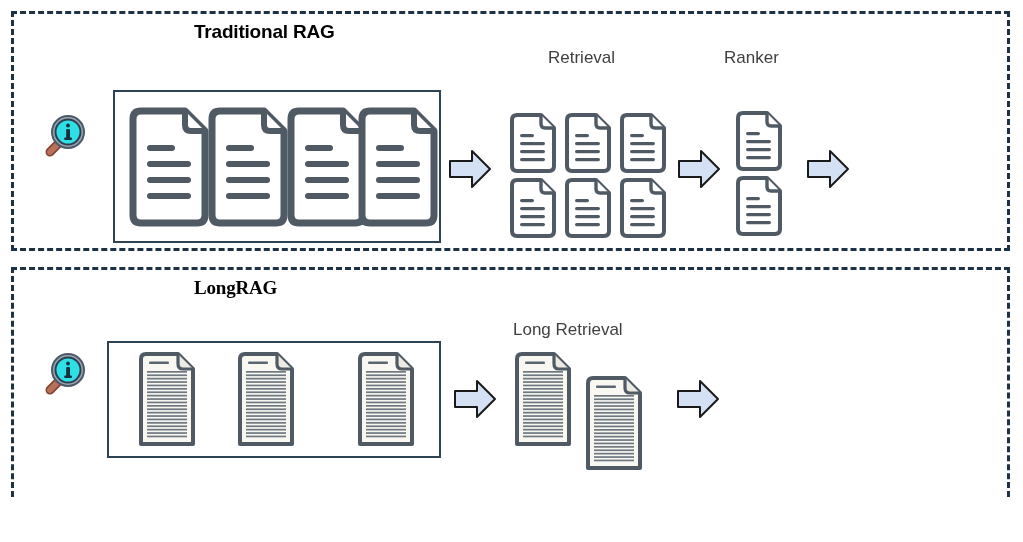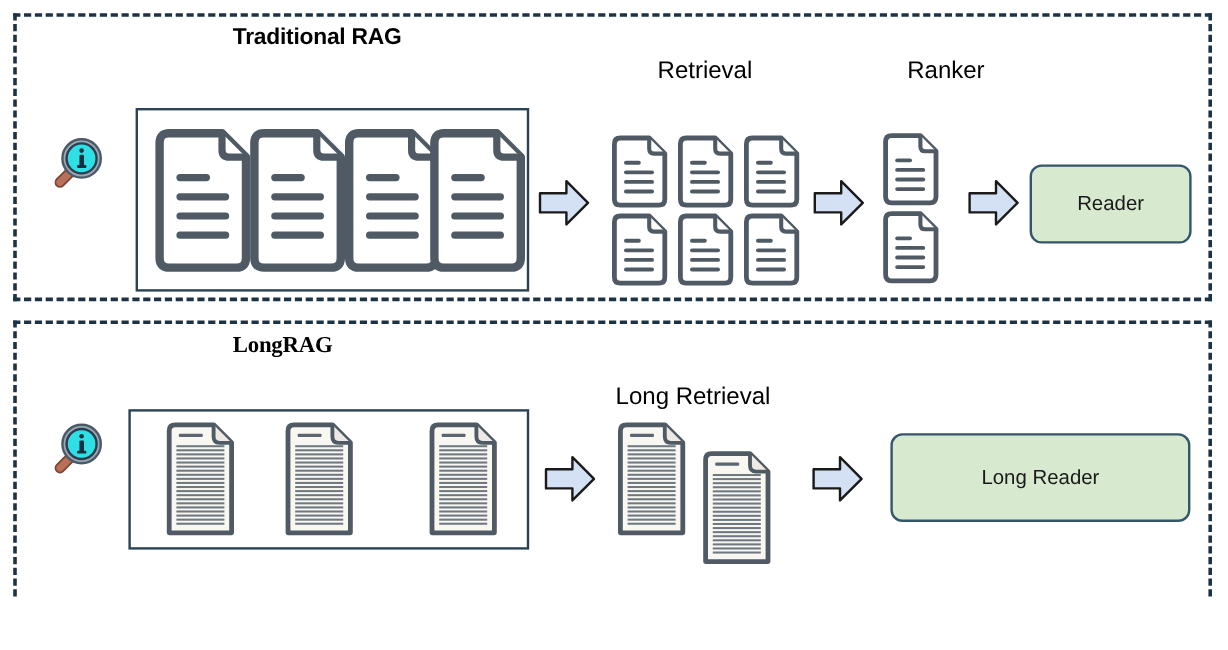--- a/index.html
+++ b/index.html
@@ -33,26 +33,26 @@
     color: #000000;
     letter-spacing: -0.2px;
     white-space: nowrap;
   }
   #title-traditional { left: 194px; top: 21px; }
   #title-longrag     { left: 194px; top: 277px; font-family: Liberation Serif, serif; }
 
   
   .stage-label {
     position: absolute;
-    font-size: 20px;
-    color: #000000;
+    font-size: 17px;
+    color: #404040;
     white-space: nowrap;
   }
   #label-retrieval      { left: 548px; top: 48px; }
-  #label-ranker         { left: 756px; top: 48px; }
+  #label-ranker         { left: 724px; top: 48px; }
   #label-long-retrieval { left: 513px; top: 284px; margin-top: 36px; }
 
   
   .magnifier { position: absolute; width: 50px; height: 50px; }
   #magnifier-top    { left: 41px; top: 110px; }
   #magnifier-bottom { left: 41px; top: 348px; }
 
   
   .corpus-box {
     position: absolute;
@@ -278,21 +278,20 @@
       <rect x="12" y="46" width="25" height="3.2" rx="1.6" fill="#4f5a64"></rect>
     </svg>
   </div>
 
   <div class="arrow" id="arrow-t3">
     <svg width="46" height="44" viewBox="0 0 46 44">
       <path d="M3 14 L25 14 L25 4 L43 22 L25 40 L25 30 L3 30 Z" fill="#d4e1f4" stroke="#1a1a1a" stroke-width="2" stroke-linejoin="round"></path>
     </svg>
   </div>
 
-  <div class="reader-box" id="reader-traditional">Reader</div>
 
   <div class="panel" id="panel-longrag"></div>
 
   <div class="panel-title" id="title-longrag">LongRAG</div>
 
   <div class="stage-label" id="label-long-retrieval">Long Retrieval</div>
 
   <div class="magnifier" id="magnifier-bottom">
     <svg width="50" height="50" viewBox="0 0 50 50">
       <line x1="9" y1="42" x2="20" y2="31" stroke="#7d4430" stroke-width="9" stroke-linecap="round"></line>
@@ -459,15 +458,14 @@
       </g>
     </svg>
   </div>
 
   <div class="arrow" id="arrow-b2">
     <svg width="46" height="44" viewBox="0 0 46 44">
       <path d="M3 14 L25 14 L25 4 L43 22 L25 40 L25 30 L3 30 Z" fill="#d4e1f4" stroke="#1a1a1a" stroke-width="2" stroke-linejoin="round"></path>
     </svg>
   </div>
 
-  <div class="reader-box" id="reader-long">Long Reader</div>
 
 </div>
 
 </body></html>

